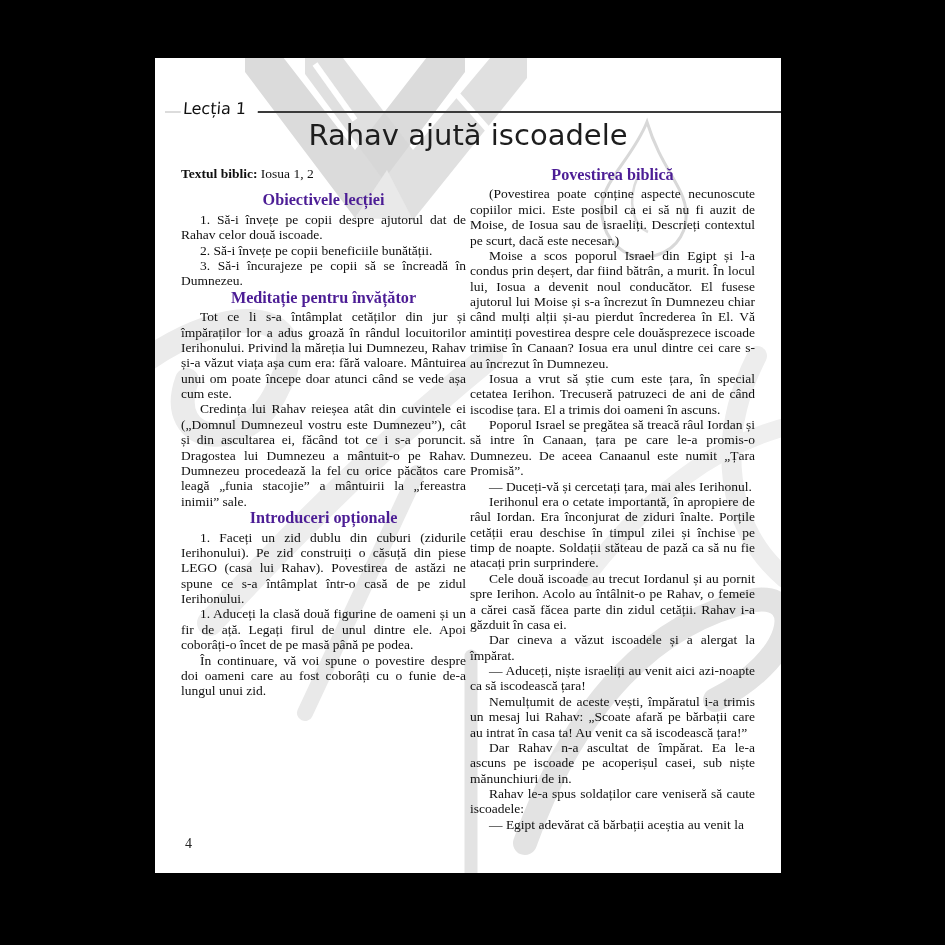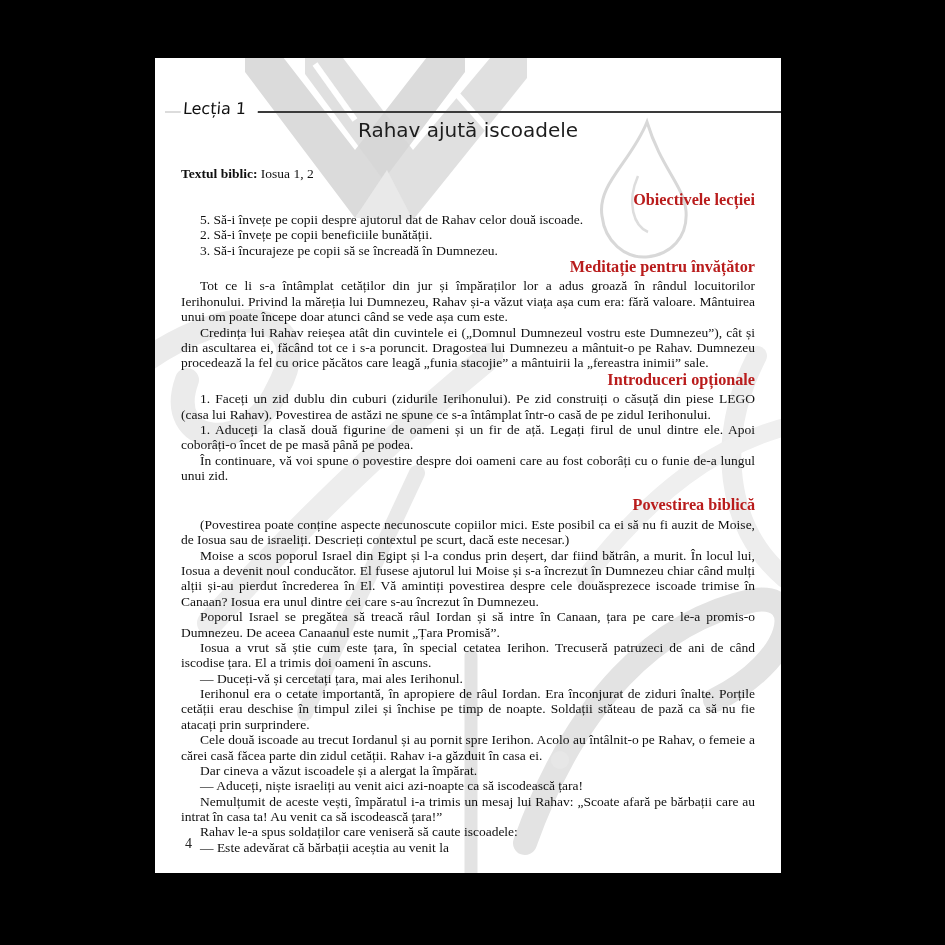--- a/index.html
+++ b/index.html
@@ -31,38 +31,37 @@
     position:absolute; left:26px; top:38px;
     background:#ffffff; padding:0 12px 0 2px;
     font-family:"DejaVu Sans", sans-serif;
     font-size:16px; color:#111; line-height:1.6;
     transform:skewX(-4deg);
   }
   .doc-title {
     position:absolute; left:0; right:0; top:60px;
     text-align:center;
     font-family:"DejaVu Sans", sans-serif;
-    font-size:20px; color:#1d1d1d; font-weight:400;
+    font-size:29px; color:#1d1d1d; font-weight:400;
   }
 
   .columns {
-    display:flex; gap:13px;
+    display:flex; gap:4px;
     padding:8px 26px 0 26px;
-    flex-direction:column;
   }
   .col {
     flex:1; min-width:0;
     font-size:13.5px; line-height:1.14; color:#101010;
     text-align:justify;
   }
   .col p { margin:0; text-indent:19px; }
   .col p.bible { text-indent:0; margin-bottom:10px; }
   .col h3 {
-    font-size:16.2px; font-weight:bold; color:#b91c1c;
-    margin:11px 0 2px 0; text-align:right; text-indent:0;
+    font-size:16.2px; font-weight:bold; color:#4c1d95;
+    margin:11px 0 2px 0; text-align:center; text-indent:0;
   }
   .col section:first-of-type h3, .col h3:first-child { margin-top:0; }
   .page-number {
     position:absolute; left:30px; top:778px;
     font-size:14px; color:#222;
   }
 </style>
 </head>
 <body>
 
@@ -104,21 +103,21 @@
     </div>
 
     <div class="columns">
 
       <div class="col">
         <p class="bible"><b>Textul biblic:</b> <span>Iosua 1, 2</span></p>
 
         <section>
           <h3>Obiectivele lecției</h3>
           <div>
-              <p>5. Să-i învețe pe copii despre ajutorul dat de Rahav celor două iscoade.</p>
+              <p>1. Să-i învețe pe copii despre ajutorul dat de Rahav celor două iscoade.</p>
               <p>2. Să-i învețe pe copii beneficiile bunătății.</p>
               <p>3. Să-i încurajeze pe copii să se încreadă în Dumnezeu.</p>
             </div>
         </section>
 
         <section>
           <h3>Meditație pentru învățător</h3>
           <div>
               <p>Tot ce li s-a întâmplat cetăților din jur și împăraților lor a adus groază în rândul locuitorilor Ierihonului. Privind la măreția lui Dumnezeu, Rahav și-a văzut viața așa cum era: fără valoare. Mântuirea unui om poate începe doar atunci când se vede așa cum este.</p>
               <p>Credința lui Rahav reieșea atât din cuvintele ei („Domnul Dumnezeul vostru este Dumnezeu”), cât și din ascultarea ei, făcând tot ce i s-a poruncit. Dragostea lui Dumnezeu a mântuit-o pe Rahav. Dumnezeu procedează la fel cu orice păcătos care leagă „funia stacojie” a mântuirii la „fereastra inimii” sale.</p>
@@ -135,30 +134,31 @@
             </div>
         </section>
       </div>
 
       <div class="col">
         <section>
           <h3>Povestirea biblică</h3>
           <div>
               <p>(Povestirea poate conține aspecte necunoscute copiilor mici. Este posibil ca ei să nu fi auzit de Moise, de Iosua sau de israeliți. Descrieți contextul pe scurt, dacă este necesar.)</p>
               <p>Moise a scos poporul Israel din Egipt și l-a condus prin deșert, dar fiind bătrân, a murit. În locul lui, Iosua a devenit noul conducător. El fusese ajutorul lui Moise și s-a încrezut în Dumnezeu chiar când mulți alții și-au pierdut încrederea în El. Vă amintiți povestirea despre cele douăsprezece iscoade trimise în Canaan? Iosua era unul dintre cei care s-au încrezut în Dumnezeu.</p>
+              <p>Iosua a vrut să știe cum este țara, în special cetatea Ierihon. Trecuseră patruzeci de ani de când iscodise țara. El a trimis doi oameni în ascuns.</p>
               <p>Poporul Israel se pregătea să treacă râul Iordan și să intre în Canaan, țara pe care le-a promis-o Dumnezeu. De aceea Canaanul este numit „Țara Promisă”.</p>
-              <p>Iosua a vrut să știe cum este țara, în special cetatea Ierihon. Trecuseră patruzeci de ani de când iscodise țara. El a trimis doi oameni în ascuns.</p>
               <p>— Duceți-vă și cercetați țara, mai ales Ierihonul.</p>
               <p>Ierihonul era o cetate importantă, în apropiere de râul Iordan. Era înconjurat de ziduri înalte. Porțile cetății erau deschise în timpul zilei și închise pe timp de noapte. Soldații stăteau de pază ca să nu fie atacați prin surprindere.</p>
               <p>Cele două iscoade au trecut Iordanul și au pornit spre Ierihon. Acolo au întâlnit-o pe Rahav, o femeie a cărei casă făcea parte din zidul cetății. Rahav i-a găzduit în casa ei.</p>
               <p>Dar cineva a văzut iscoadele și a alergat la împărat.</p>
               <p>— Aduceți, niște israeliți au venit aici azi-noapte ca să iscodească țara!</p>
               <p>Nemulțumit de aceste vești, împăratul i-a trimis un mesaj lui Rahav: „Scoate afară pe bărbații care au intrat în casa ta! Au venit ca să iscodească țara!”</p>
+              <p>Dar Rahav n-a ascultat de împărat. Ea le-a ascuns pe iscoade pe acoperișul casei, sub niște mănunchiuri de in.</p>
               <p>Rahav le-a spus soldaților care veniseră să caute iscoadele:</p>
-              <p>— Este adevărat că bărbații aceștia au venit la</p>
+              <p>— Egipt adevărat că bărbații aceștia au venit la</p>
             </div>
         </section>
       </div>
 
     </div>
 
     <div class="page-number">4</div>
   </div>
 </div>
 

